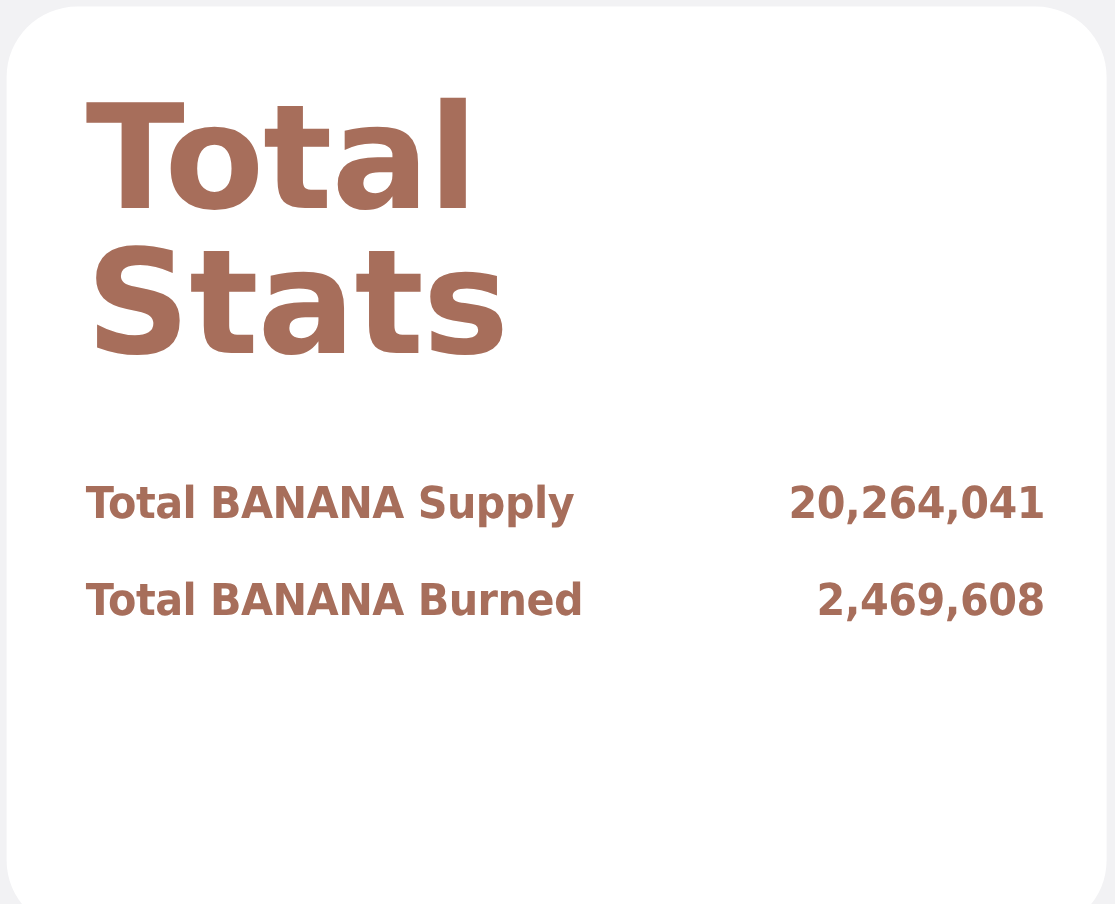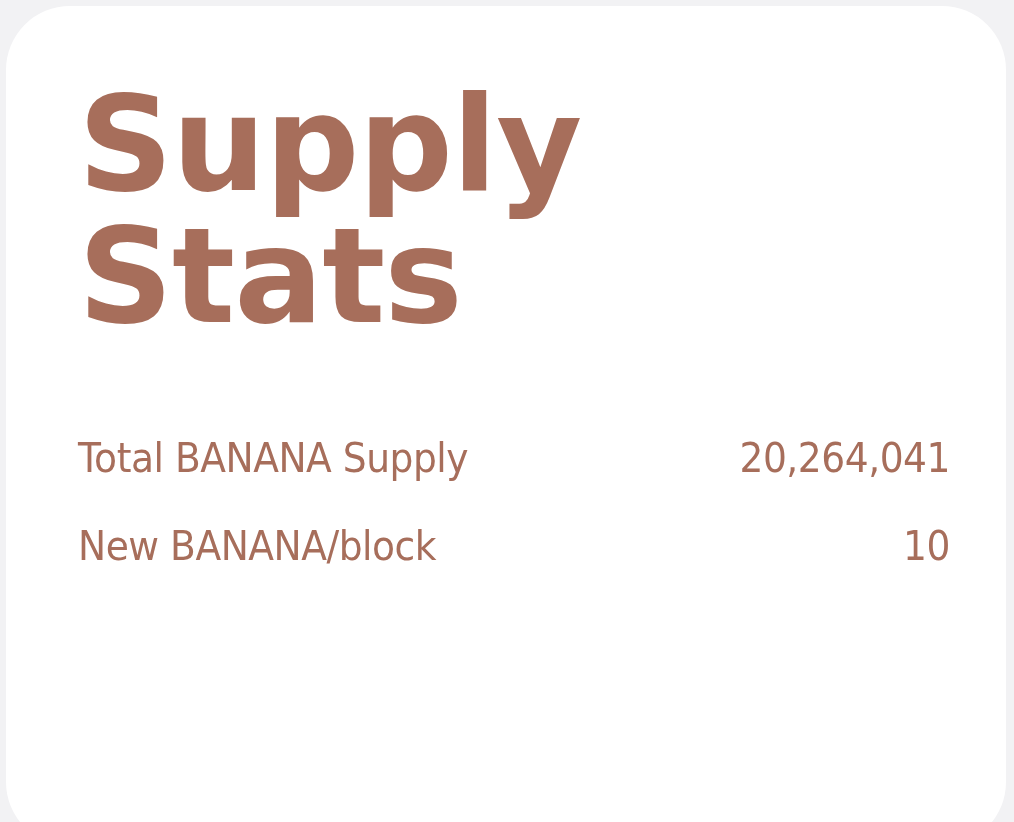--- a/index.html
+++ b/index.html
@@ -53,21 +53,21 @@
     top: 424px;
     width: 872px;
   }
   .stat-row {
     display: flex;
     align-items: baseline;
     justify-content: space-between;
     height: 88px;
     color: #a76e5b;
     font-family: "DejaVu Sans", sans-serif;
-    font-weight: 400;
+    font-weight: 700;
     font-size: 40px;
     line-height: 56px;
     letter-spacing: -0.5px;
   }
   .stat-label {
     text-align: left;
     white-space: nowrap;
     transform: scaleX(0.94);
     transform-origin: left center;
   }
@@ -76,31 +76,31 @@
     white-space: nowrap;
     transform: scaleX(0.94);
     transform-origin: right center;
   }
 </style>
 </head>
 <body>
 
 <div id="stats-card">
 
-  <h1 id="page-title">Supply
+  <h1 id="page-title">Total
 Stats</h1>
 
   <div id="stats-list">
 
     <div class="stat-row">
       <span class="stat-label">Total BANANA Supply</span>
       <span class="stat-value">20,264,041</span>
     </div>
 
 
+    <div class="stat-row">
+      <span class="stat-label">Total BANANA Burned</span>
+      <span class="stat-value">2,469,608</span>
+    </div>
 
-    <div class="stat-row">
-      <span class="stat-label">New BANANA/block</span>
-      <span class="stat-value">10</span>
-    </div>
 
   </div>
 </div>
 
 </body></html>

